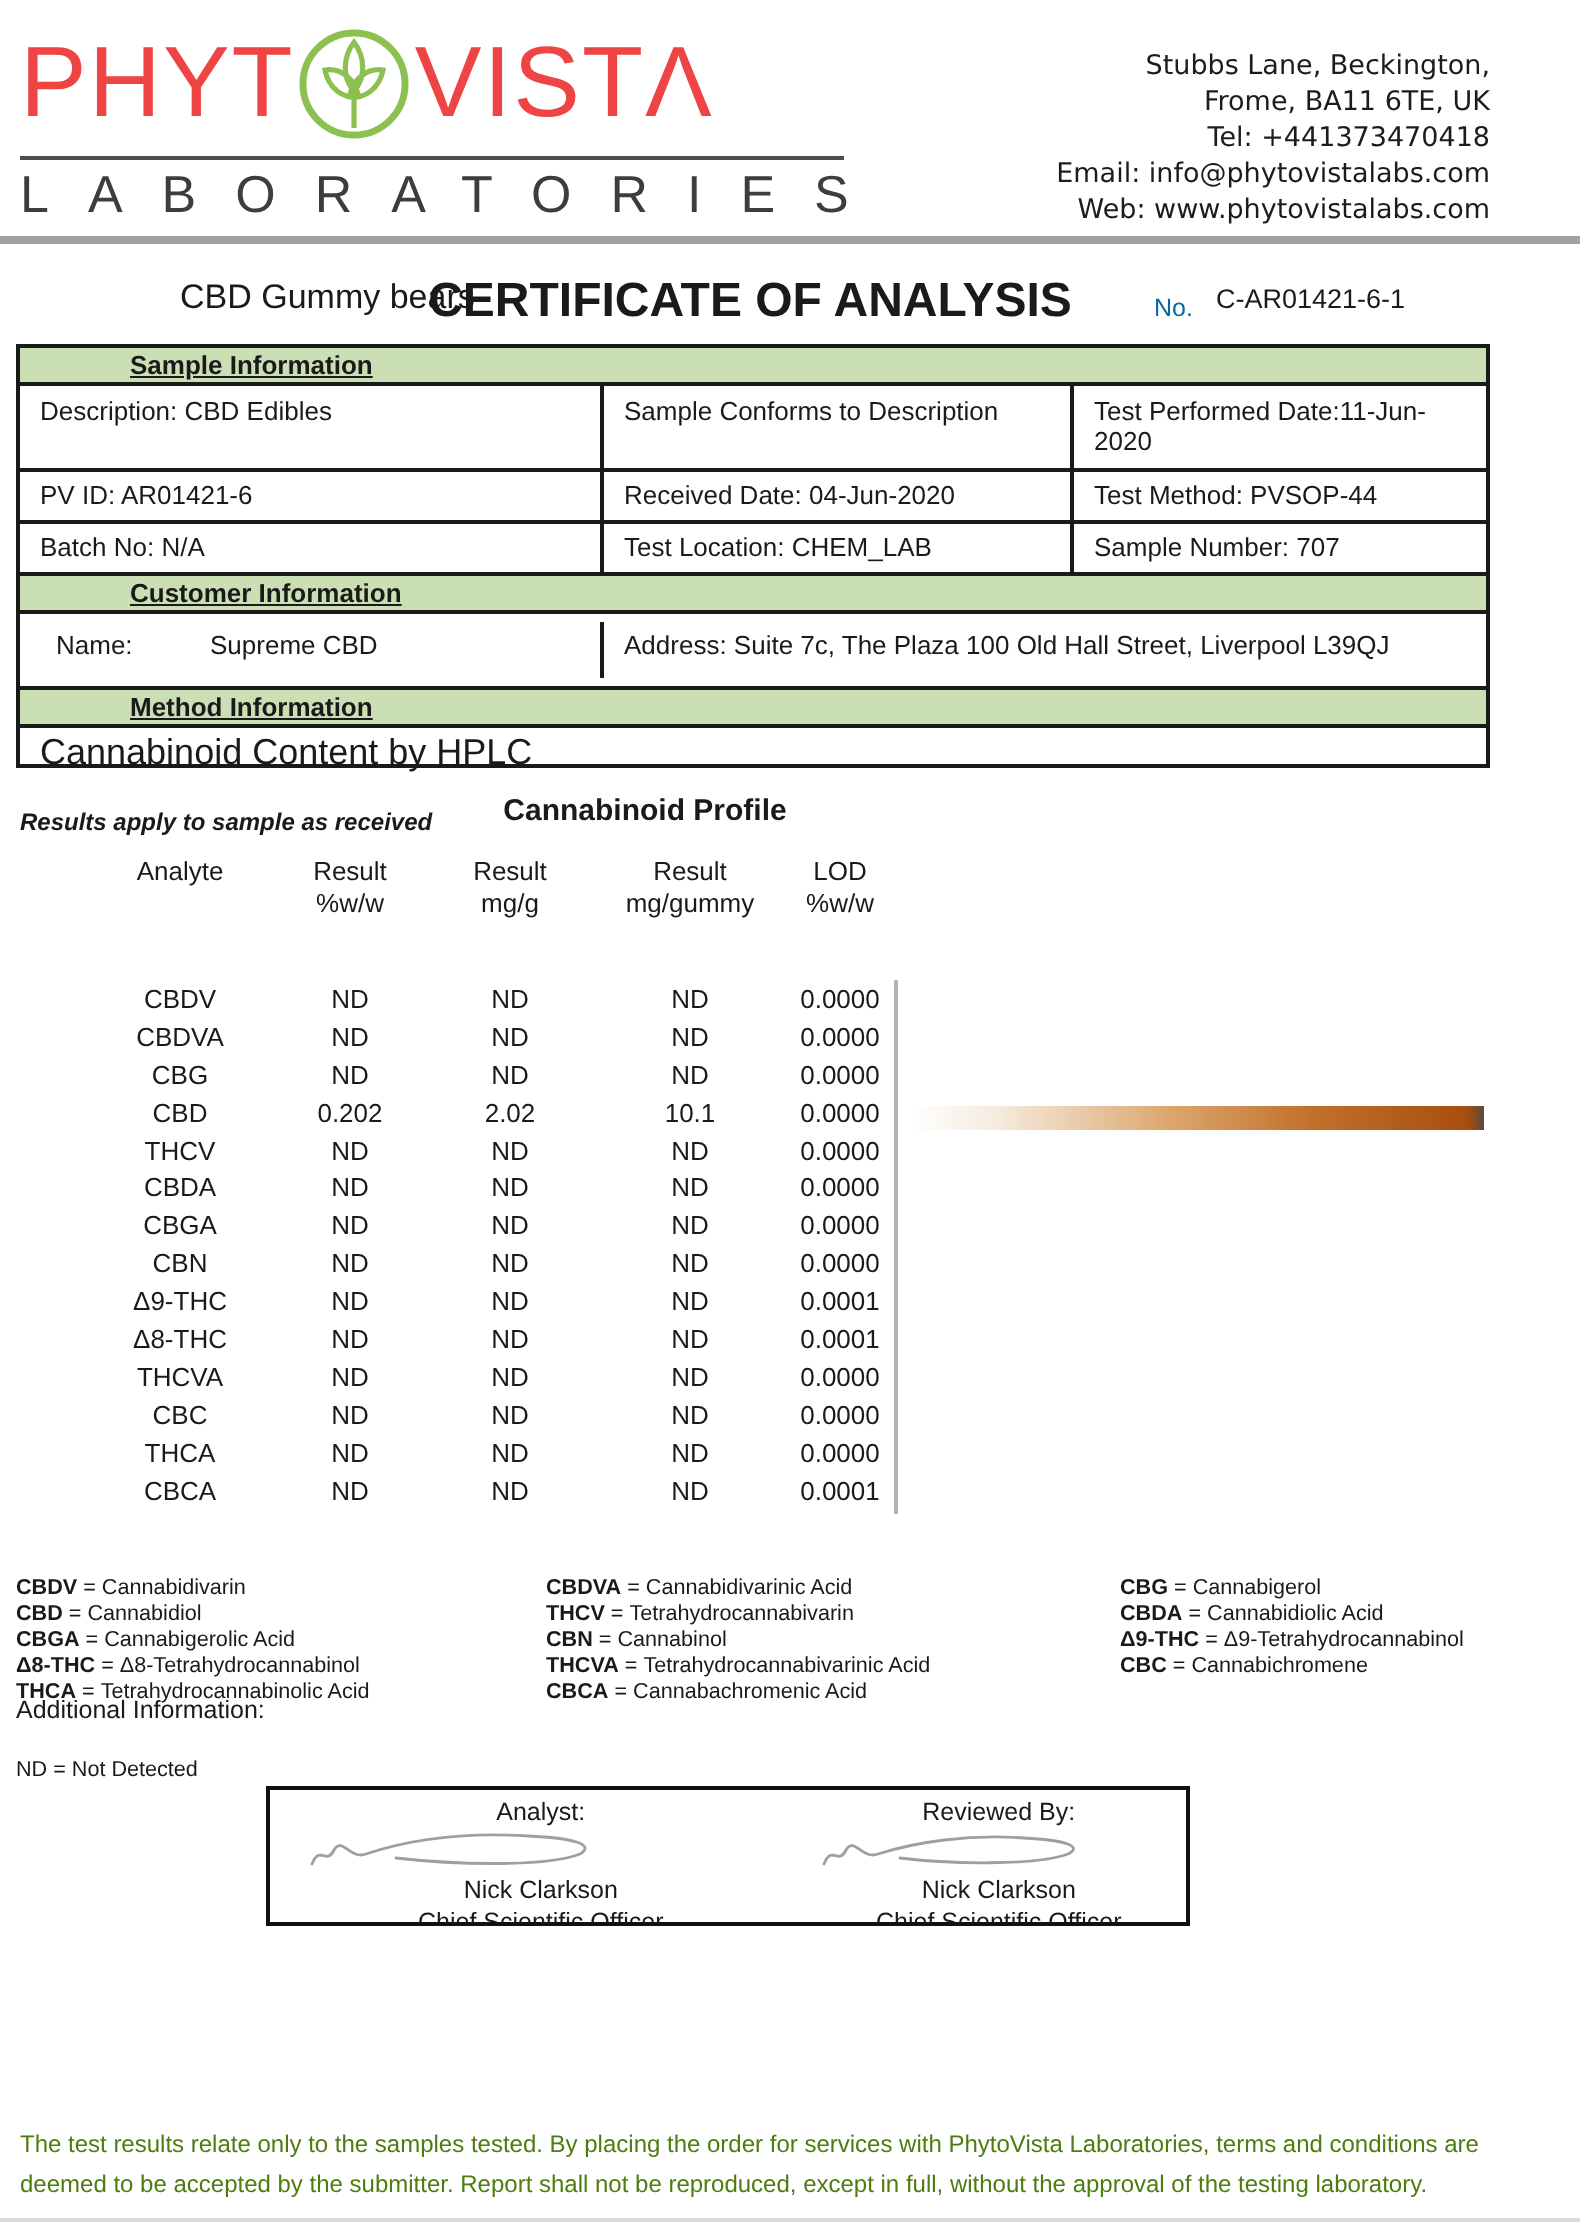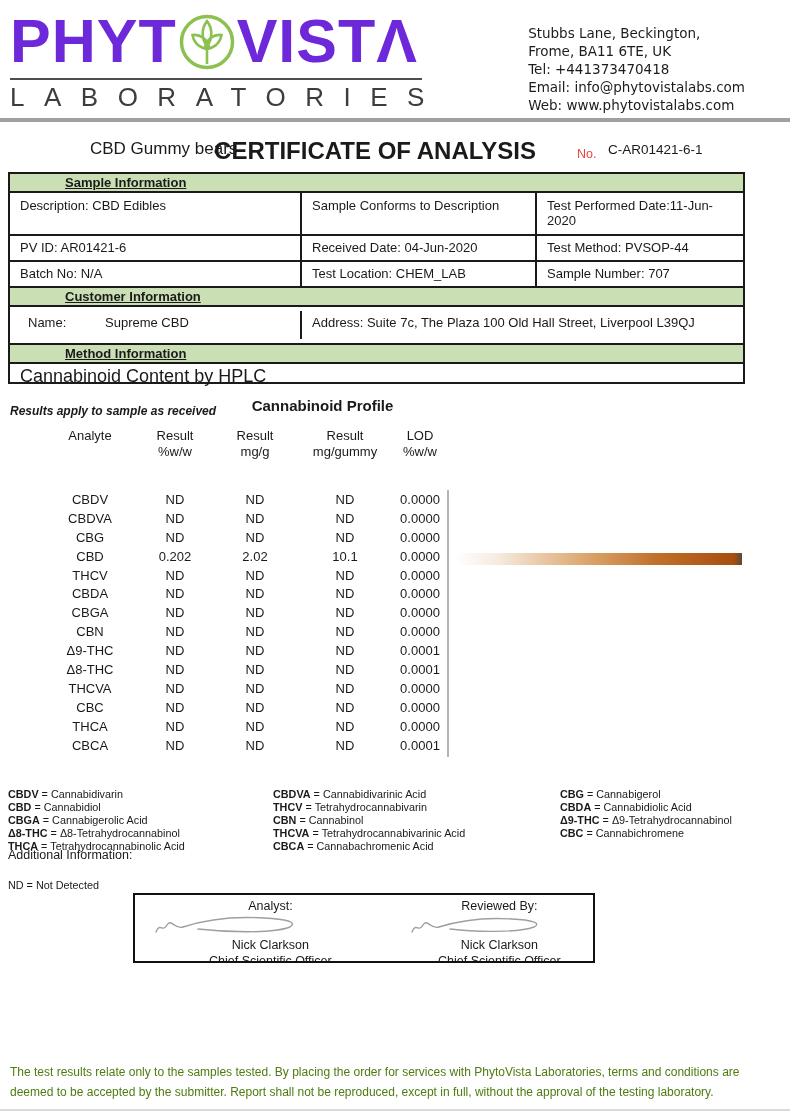--- a/index.html
+++ b/index.html
@@ -4,32 +4,32 @@
 <style>
   * { margin:0; padding:0; box-sizing:border-box; }
   html,body { background:#ffffff; }
   body { font-family:"Liberation Sans", sans-serif; color:#1a1a1a; }
   .page { position:relative; width:790px; height:1119px; background:#fff; overflow:hidden; }
   .abs { position:absolute; }
 
   
   .logo-row { left:10px; top:6px; width:412px; }
   .logo-line1 { display:flex; align-items:center; }
-  .logo-txt { font-size:61px; font-weight:700; color:#6d28d9; letter-spacing:1px; line-height:70px; }
+  .logo-txt { font-size:50px; font-weight:400; color:#ef4444; letter-spacing:1px; line-height:70px; }
   .logo-o { width:58px; height:58px; margin:2px 1px 0 1px; }
   .logo-divider { border-top:2px solid #4d4d4d; margin-top:2px; width:412px; }
   .logo-sub { font-size:26px; color:#3d3d3d; letter-spacing:19.5px; margin-top:2px; white-space:nowrap; }
-  .contact { top:24px; right:45px; font-family:"DejaVu Sans", sans-serif;
+  .contact { top:24px; right:45px; text-align:right; font-family:"DejaVu Sans", sans-serif;
              font-size:13.5px; line-height:18px; color:#1c1c1c; }
   .header-rule { left:0; top:118px; width:790px; height:4px; background:#a0a0a0; }
 
   
   .product-name { left:90px; top:139px; font-size:17px; }
   .coa-title { left:200px; top:137px; width:350px; text-align:center; font-size:24px; font-weight:bold; letter-spacing:0; }
-  .no-label { left:577px; top:147px; font-size:12.5px; color:#ef4444; }
+  .no-label { left:577px; top:147px; font-size:12.5px; color:#0369a1; }
   .no-value { left:608px; top:142px; font-size:13.5px; }
 
   
   .info-box { left:8px; width:737px; border:2px solid #1a1a1a; background:#fff; }
   .green-bar { background:#cbdfb4; border-bottom:2px solid #1a1a1a; height:19px;
                font-size:13px; font-weight:bold; text-decoration:underline; padding:1px 0 0 55px; }
   #sample-box { top:172px; }
   .si-grid { display:grid; grid-template-columns:290px 235px 208px; }
   .si-cell { font-size:13px; padding:5px 8px 0 10px; }
   .si-c2, .si-c3 { border-left:2px solid #1a1a1a; }

